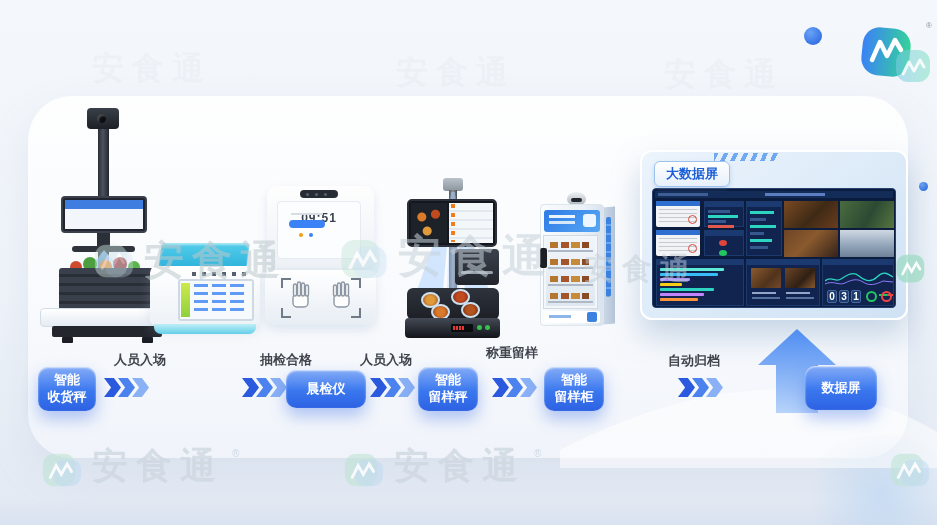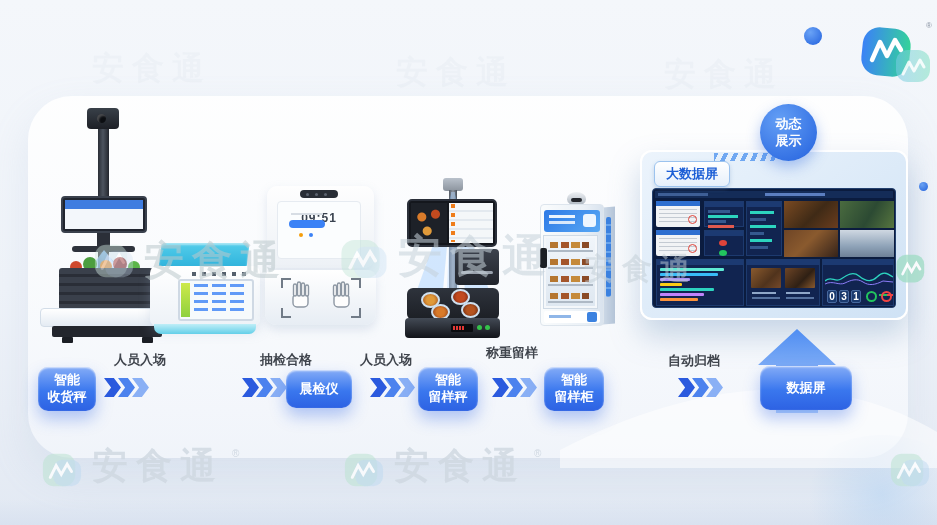--- a/index.html
+++ b/index.html
@@ -428,24 +428,20 @@
         <div class="digit" style="left:28px;top:30px">1</div>
         <div class="donut g" style="left:43px;top:31px"></div>
         <div class="mini" style="left:56px;top:34px;background:#22c55e"></div>
 
         <div class="donut r" style="left:58px;top:31px"></div>
         <div class="mini" style="left:64px;top:34px;width:6px;background:#ef4444"></div>
       </div>
     </div>
   </div>
 
-  <div class="abs badge">
-    <span>动态</span>
-    <span>展示</span>
-  </div>
 
   <div class="abs wm wm-mid" style="left:92px;top:240px">
     <svg width="44" height="42" viewBox="0 0 60 56">
         <rect x="4" y="6" width="44" height="44" rx="15" fill="#cfe6de" opacity=".8"></rect>
         <rect x="18" y="14" width="38" height="36" rx="13" fill="#cde0f2" opacity=".6"></rect>
         <path d="M14 38 L22 22 L29 34 L37 20 L43 30" stroke="#ffffff" stroke-width="4" fill="none" stroke-linecap="round"></path>
       </svg>
     <span class="wm-text" style="font-size:40px;color:#bcc9cc">安食通</span>
   </div>
   <div class="abs wm wm-mid" style="left:338px;top:234px">
@@ -505,32 +501,32 @@
           <stop offset="1" stop-color="#b7d3fa"></stop>
     </linearGradient>
       </defs>
     <polygon points="41,0 80,36 62,36 62,84 20,84 20,36 2,36" fill="url(#upg)"></polygon>
   </svg>
 
   <div class="abs step-btn" style="left:38px;top:367px;width:58px;height:44px">
     <span>智能</span>
       <span>收货秤</span>
   </div>
-  <div class="abs step-btn" style="left:286px;top:370px;width:66px;height:38px">
+  <div class="abs step-btn" style="left:286px;top:370px;width:80px;height:38px">
     <span>晨检仪</span>
   </div>
   <div class="abs step-btn" style="left:418px;top:367px;width:60px;height:44px">
     <span>智能</span>
       <span>留样秤</span>
   </div>
   <div class="abs step-btn" style="left:544px;top:367px;width:60px;height:44px">
     <span>智能</span>
       <span>留样柜</span>
   </div>
-  <div class="abs step-btn" style="left:760px;top:366px;width:92px;height:44px">
+  <div class="abs step-btn" style="left:805px;top:366px;width:72px;height:44px">
     <span>数据屏</span>
   </div>
 
   <div class="abs wm wm-bot" style="left:40px;top:448px">
     <svg width="44" height="44" viewBox="0 0 60 56">
         <rect x="4" y="6" width="44" height="44" rx="15" fill="#bfe3d4" opacity=".75"></rect>
         <rect x="18" y="14" width="38" height="36" rx="13" fill="#bcd9f0" opacity=".6"></rect>
         <path d="M14 38 L22 22 L29 34 L37 20 L43 30" stroke="#ffffff" stroke-width="4" fill="none" stroke-linecap="round"></path>
       </svg>
     <span class="wm-text" style="font-size:36px;color:#cfd8e1">安食通</span>

